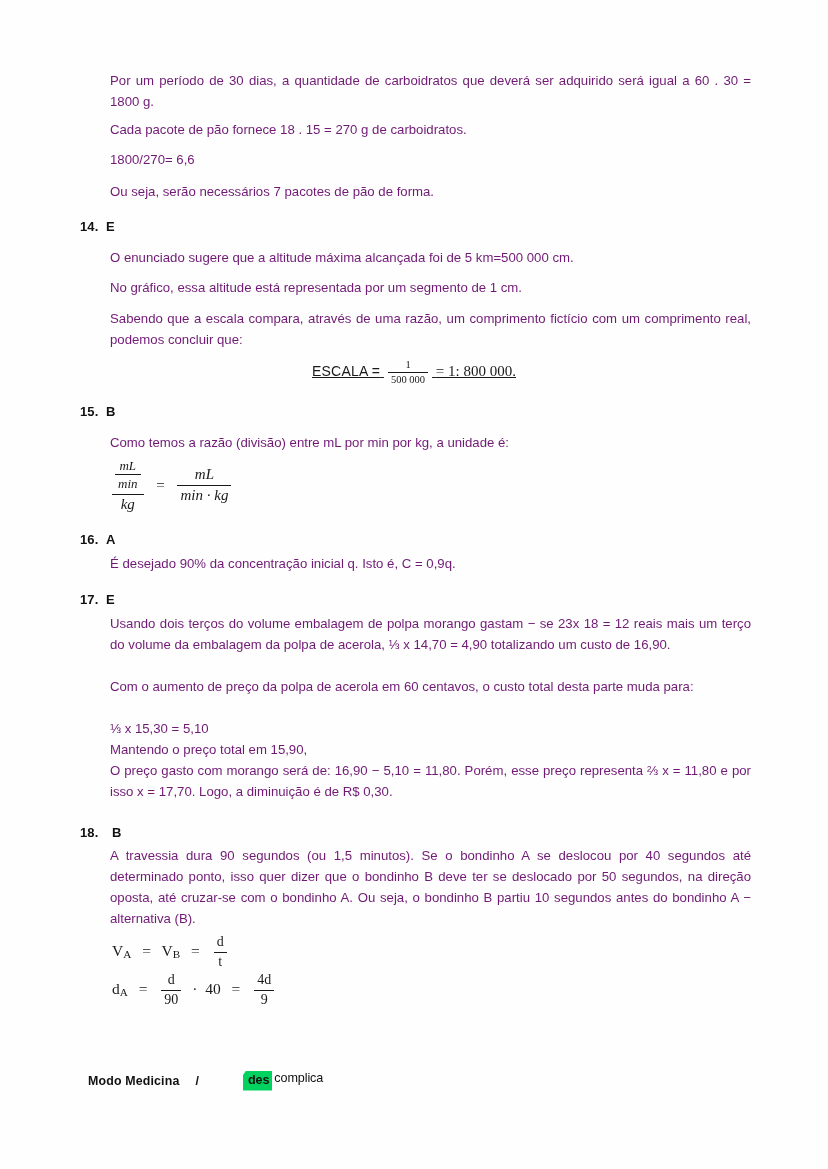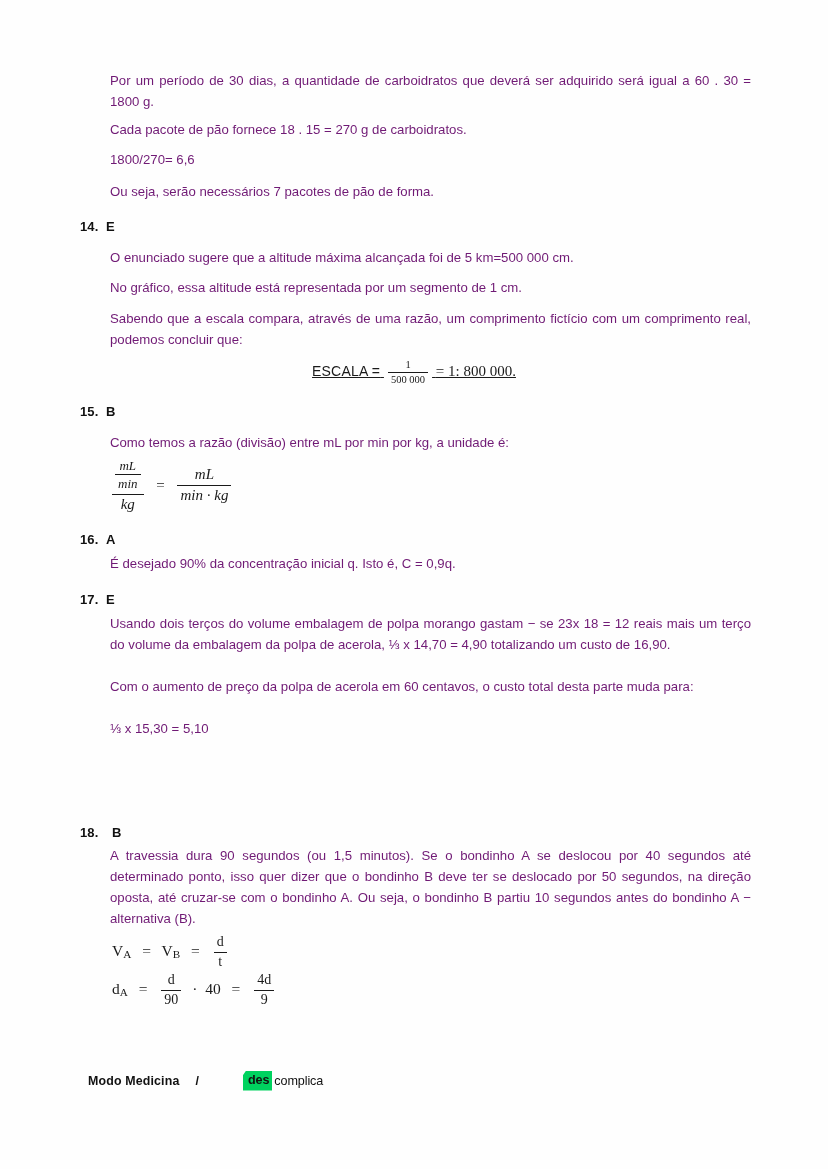--- a/index.html
+++ b/index.html
@@ -116,21 +116,21 @@
     letter-spacing: 0.15px;
   }
   #footer-sep {
     font-size: 12.4px;
     font-weight: bold;
     color: #111;
     margin: 0 4px 0 8px;
   }
   #logo {
     display: inline-flex;
-    align-items: center;
+    align-items: flex-start;
     margin-left: 22px;
     font-size: 12.6px;
     letter-spacing: -0.1px;
     padding-left: 10px;
   }
   #logo-badge {
     position: relative;
     display: inline-block;
     background: #00D25F;
     color: #111;
@@ -209,21 +209,23 @@
   <div class="qnum" style="left:80px; top:592px;">
     <span class="n">17.</span><span>E</span>
   </div>
 
   <div class="para" style="left:110px; top:613px; width:641px;">Usando dois terços do volume embalagem de polpa morango gastam − se 23x 18 = 12 reais mais um terço do volume da embalagem da polpa de acerola, ⅓ x 14,70 = 4,90 totalizando um custo de 16,90.</div>
 
   <div class="para left" style="left:110px; top:676px; width:641px;">Com o aumento de preço da polpa de acerola em 60 centavos, o custo total desta parte muda para:</div>
 
   <div class="para left" style="left:110px; top:718px; width:641px;">⅓ x 15,30 = 5,10</div>
 
-
+  <div class="para left" style="left:110px; top:739px; width:641px;">Mantendo o preço total em 15,90,</div>
+
+  <div class="para" style="left:110px; top:760px; width:641px;">O preço gasto com morango será de: 16,90 − 5,10 = 11,80. Porém, esse preço representa ⅔ x = 11,80 e por isso x = 17,70. Logo, a diminuição é de R$ 0,30.</div>
 
   <div class="qnum" style="left:80px; top:825px;">
     <span class="n wide">18.</span><span>B</span>
   </div>
 
   <div class="para" style="left:110px; top:845px; width:641px;">A travessia dura 90 segundos (ou 1,5 minutos). Se o bondinho A se deslocou por 40 segundos até determinado ponto, isso quer dizer que o bondinho B deve ter se deslocado por 50 segundos, na direção oposta, até cruzar-se com o bondinho A. Ou seja, o bondinho B partiu 10 segundos antes do bondinho A − alternativa (B).</div>
 
   <div class="math f18" style="left:112px; top:934px;">
     <span>V</span><span class="sub">A</span>
     <span class="eq">=</span>

